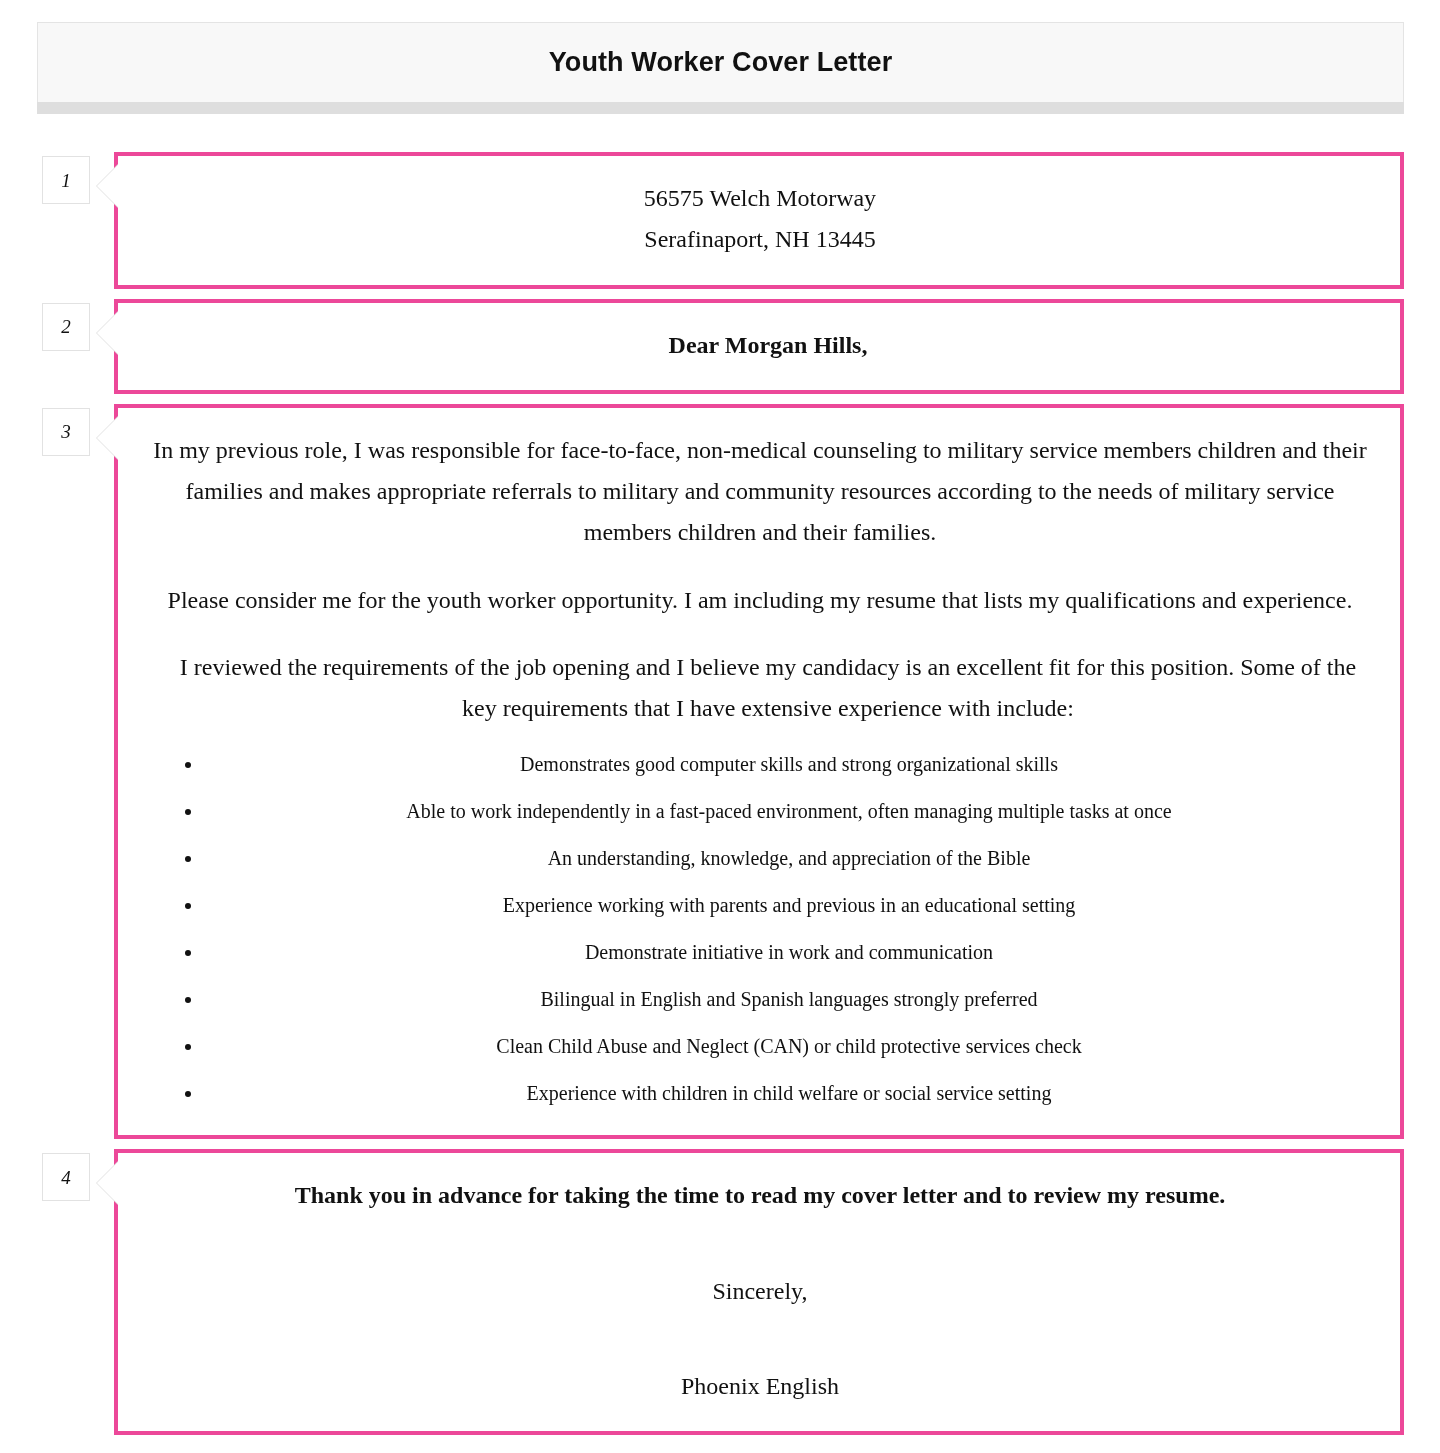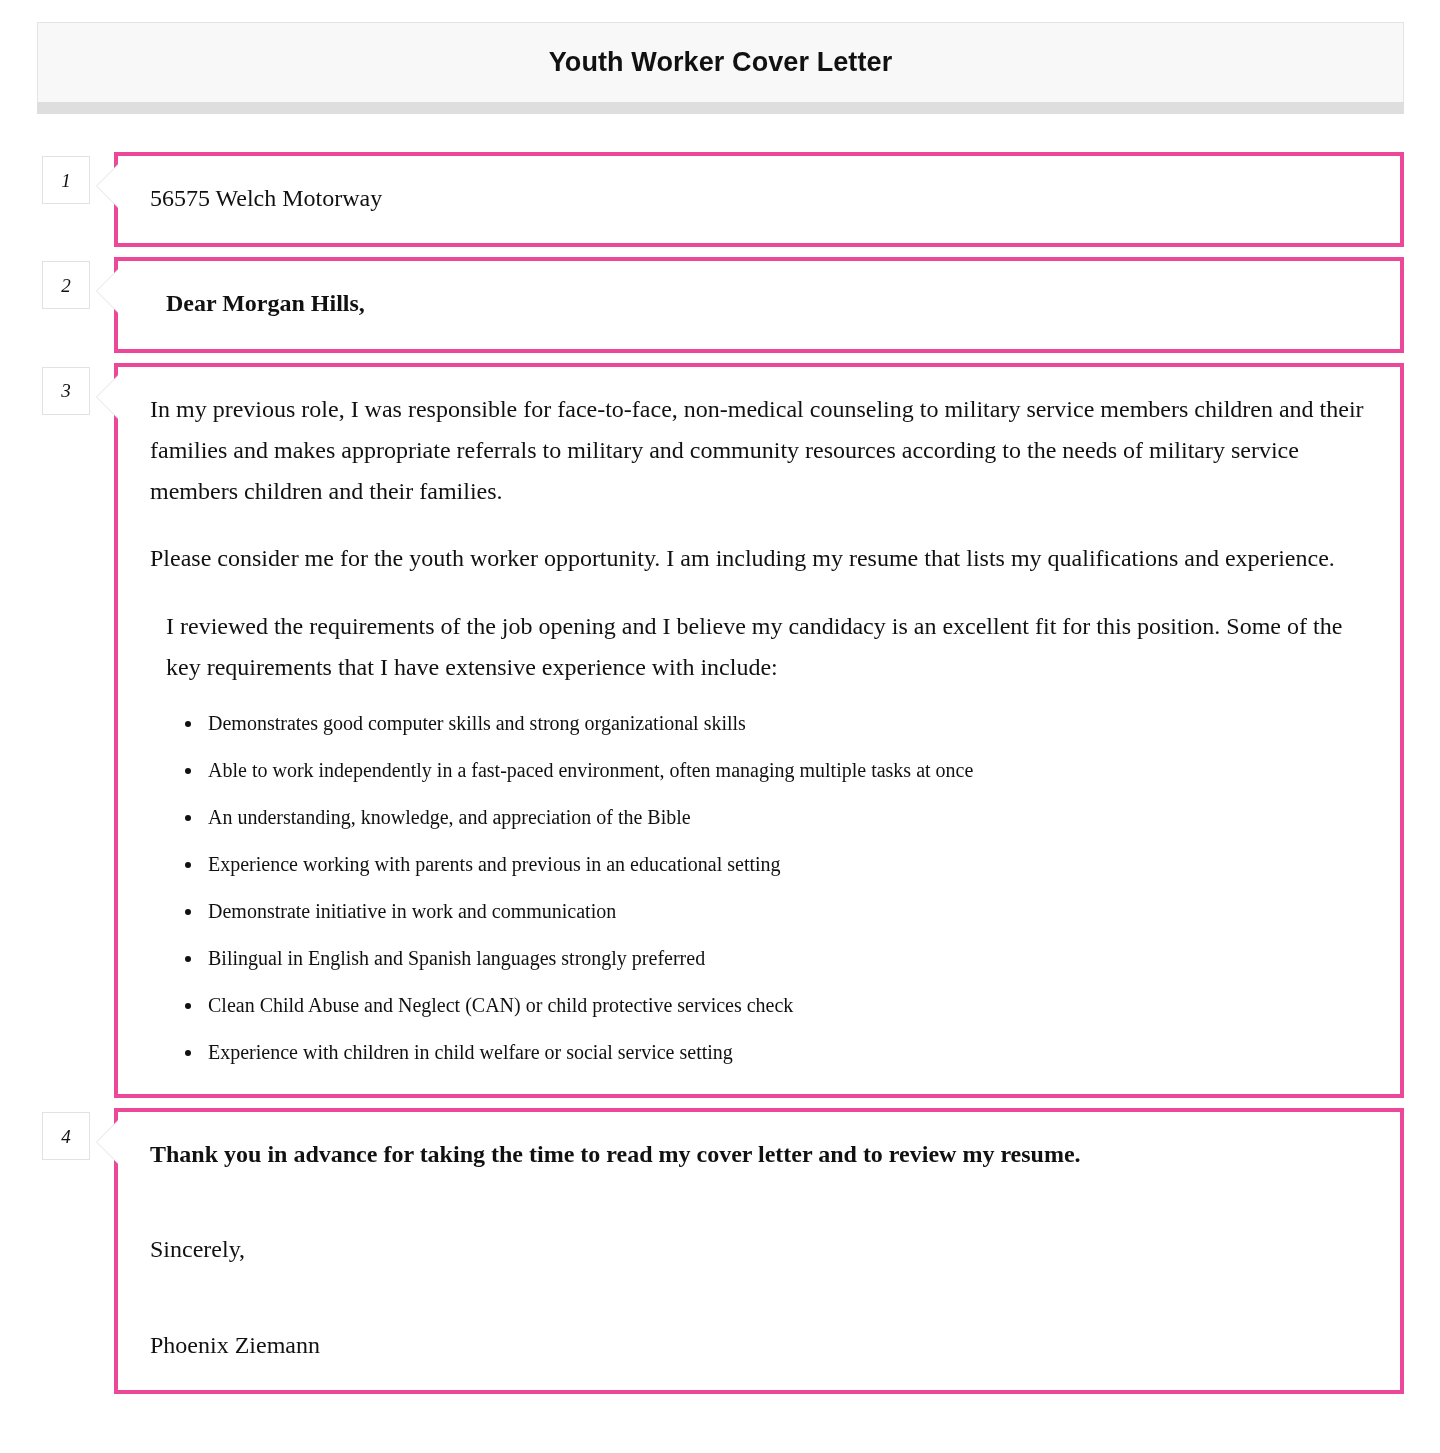--- a/index.html
+++ b/index.html
@@ -13,20 +13,21 @@
     font-family: "Liberation Serif", "DejaVu Serif", serif;
     color: #000000;
     -webkit-font-smoothing: antialiased;
   }
 
   .page {
     position: relative;
     width: 1440px;
     height: 1266px;
     box-sizing: border-box;
+    text-align: center;
   }
 
   
   .doc-header {
     position: absolute;
     left: 37px;
     top: 22px;
     width: 1367px;
     height: 80px;
     box-sizing: border-box;
@@ -164,20 +165,21 @@
     <div class="doc-header-title">Youth Worker Cover Letter</div>
   </div>
   <div class="doc-header-shadow"></div>
 
   <div class="blocks">
 
     <div class="block-row">
       <div class="badge">1</div>
       <div class="block-body">
         <p class="addr-line">56575 Welch Motorway</p>
+        <p class="addr-line">Serafinaport, NH 13445</p>
       </div>
     </div>
 
     <div class="block-row">
       <div class="badge">2</div>
       <div class="block-body">
         <p class="strong tight">Dear Morgan Hills,</p>
       </div>
     </div>
 
@@ -198,18 +200,18 @@
           <li>Experience with children in child welfare or social service setting</li>
         </ul>
       </div>
     </div>
 
     <div class="block-row">
       <div class="badge">4</div>
       <div class="block-body">
         <p class="strong spacer-after">Thank you in advance for taking the time to read my cover letter and to review my resume.</p>
         <p class="spacer-after">Sincerely,</p>
-        <p>Phoenix Ziemann</p>
+        <p>Phoenix English</p>
       </div>
     </div>
 
   </div>
 </div>
 
 </body></html>

